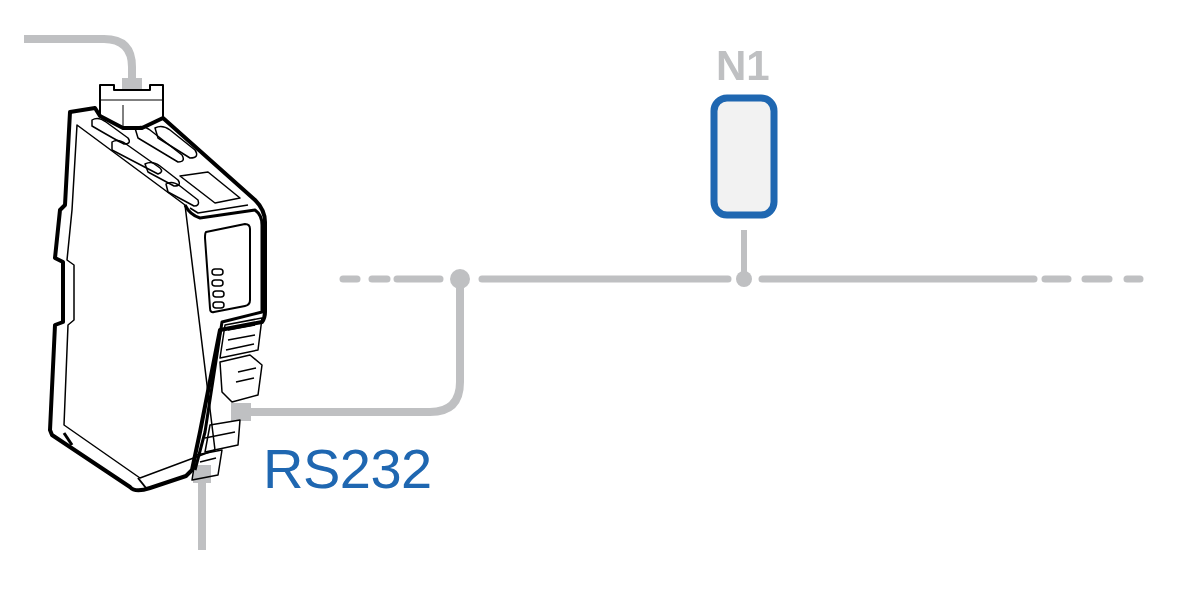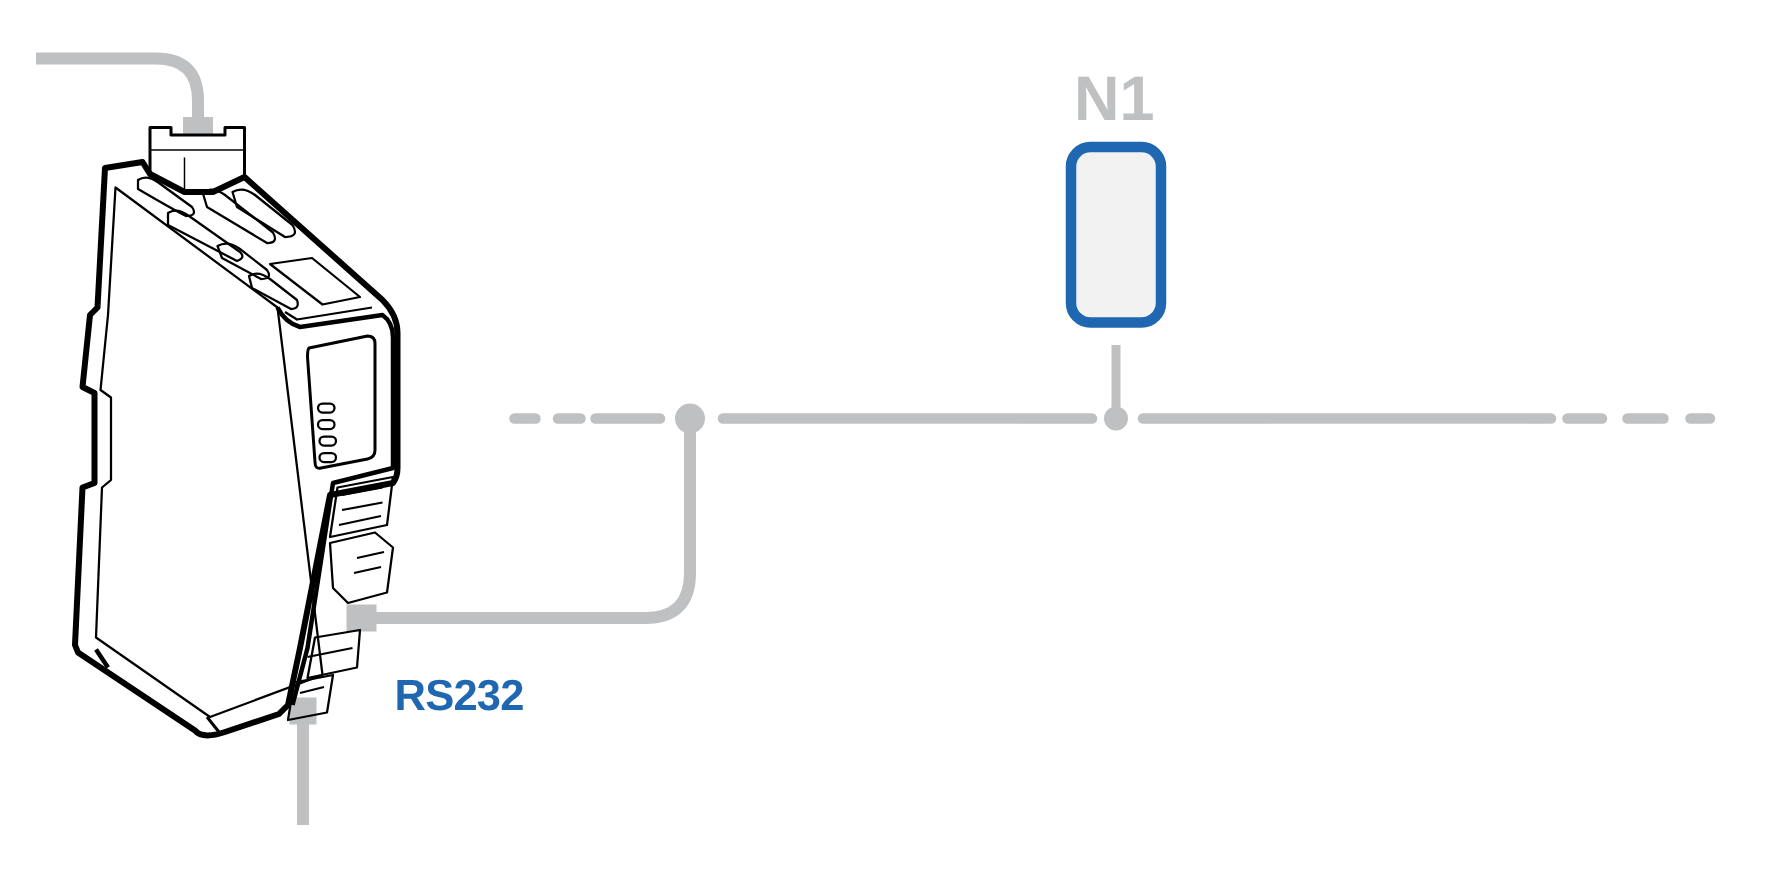--- a/index.html
+++ b/index.html
@@ -1,18 +1,18 @@
 <!DOCTYPE html>
 <html><head>
   <meta charset="utf-8">
   <style>
     html, body { margin: 0; padding: 0; background: #ffffff; }
     body { width: 1182px; height: 591px; overflow: hidden; position: relative; font-family: "Liberation Sans", "DejaVu Sans", sans-serif; }
     #stage { position: absolute; left: 0; top: 0; width: 1182px; height: 478px; }
-    .label-rs { position: absolute; left: 263px; top: 448px; font-size: 29px; font-weight: bold; letter-spacing: -0.5px; }
+    .label-rs { position: absolute; left: 263px; top: 436px; font-size: 56px; font-weight: normal; letter-spacing: -0.5px; }
     .label-n1 { position: absolute; left: 716px; top: 42px; font-size: 42px; font-weight: bold; }
   </style>
 </head>
 <body>
 
 <div id="stage">
   <svg width="1182" height="591" viewBox="0 0 1182 591" xmlns="http://www.w3.org/2000/svg">
 
     <g fill="none" stroke="#bfc0c2" stroke-width="8">
       <path d="M24 39 L104 39 Q132 39 132 67 L132 82"></path>

